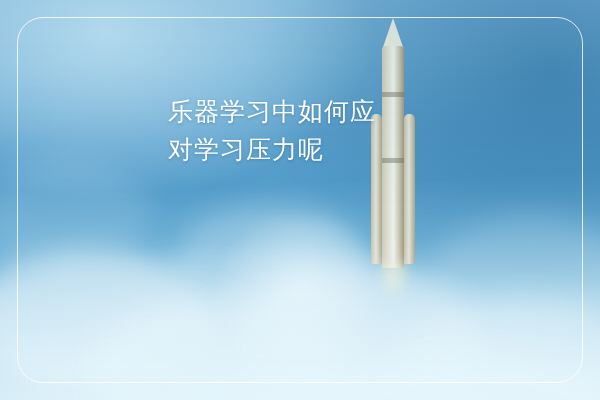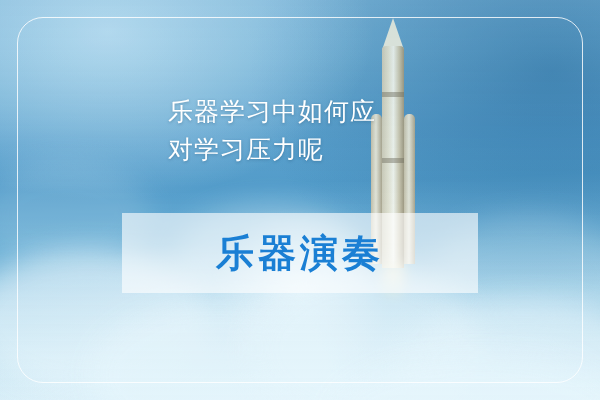--- a/index.html
+++ b/index.html
@@ -186,17 +186,14 @@
   <div class="cloud c4"></div>
   <div class="cloud c8"></div>
 
   <div class="tint"></div>
 
   <div class="frame"></div>
 
   <div class="title">乐器学习中如何应
 对学习压力呢</div>
 
-  <div class="catbar">
-    <div class="label">乐器演奏</div>
-  </div>
 
 </div>
 
 </body></html>

